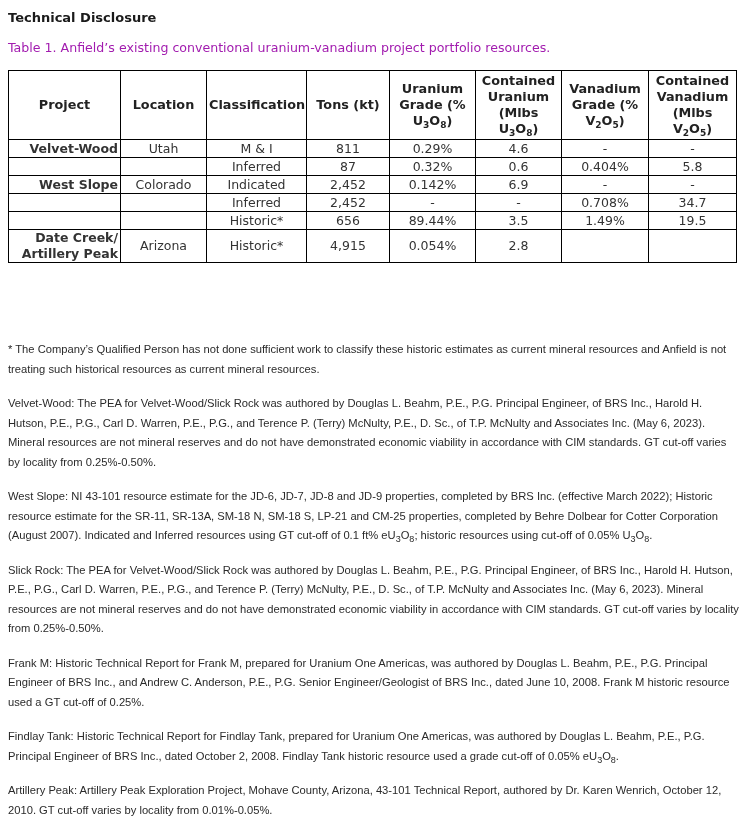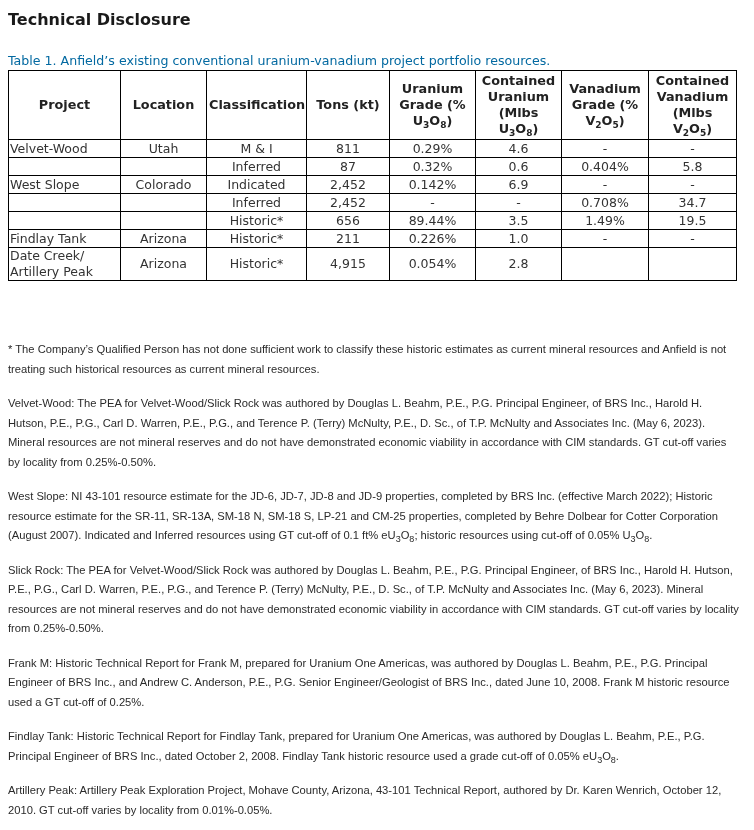--- a/index.html
+++ b/index.html
@@ -3,46 +3,46 @@
 <meta charset="utf-8">
 <style>
   html, body { margin: 0; padding: 0; background: #ffffff; }
   body {
     width: 754px; height: 830px; overflow: hidden;
     font-family: "DejaVu Sans", sans-serif; color: #222222;
     position: relative;
   }
   .heading {
     position: absolute; left: 8px; top: 10px;
-    font-size: 16px; font-weight: bold; color: #1a1a1a;
+    font-size: 13px; font-weight: bold; color: #1a1a1a;
   }
   .caption {
     position: absolute; left: 8px; top: 40px;
-    font-size: 12.6px; color: #0369a1; margin-top: 13px;
+    font-size: 12.6px; color: #a21caf;
   }
   table {
     position: absolute; left: 8px; top: 70px;
     border-collapse: collapse; table-layout: fixed;
     width: 728px;
     font-size: 12.5px;
   }
   th, td {
     border: 1.5px solid #000000;
     padding: 0 2px;
     text-align: center;
     line-height: 17px;
     overflow: hidden;
     white-space: nowrap;
   }
   th {
     font-weight: bold; height: 68px; color: #222222;
     white-space: normal; line-height: 16px; font-size: 12.8px;
   }
   td { height: 17px; color: #333333; }
-  td.proj { text-align: left; padding-left: 1px; }
+  td.proj { text-align: right; padding-left: 1px; font-weight: bold; }
   tr.tall td { height: 32px; white-space: normal; line-height: 16px; }
   sub { font-size: 9px; vertical-align: -3px; line-height: 0; }
   .notes {
     position: absolute; left: 8px; top: 340px; width: 740px;
     font-family: "Liberation Sans", sans-serif;
     font-size: 11.2px; color: #2a2a2a; line-height: 19.5px;
   }
   .notes p { margin: 0 8px 15px 0; }
 </style>
 </head>
@@ -118,30 +118,20 @@
       <tr>
         <td class="proj"></td>
         <td></td>
         <td>Historic*</td>
         <td>656</td>
         <td>89.44%</td>
         <td>3.5</td>
         <td>1.49%</td>
         <td>19.5</td>
       </tr>
-      <tr>
-        <td class="proj">Findlay Tank</td>
-        <td>Arizona</td>
-        <td>Historic*</td>
-        <td>211</td>
-        <td>0.226%</td>
-        <td>1.0</td>
-        <td>-</td>
-        <td>-</td>
-      </tr>
       <tr class="tall">
         <td class="proj">Date Creek/ Artillery Peak</td>
         <td>Arizona</td>
         <td>Historic*</td>
         <td>4,915</td>
         <td>0.054%</td>
         <td>2.8</td>
         <td></td>
         <td></td>
       </tr>

